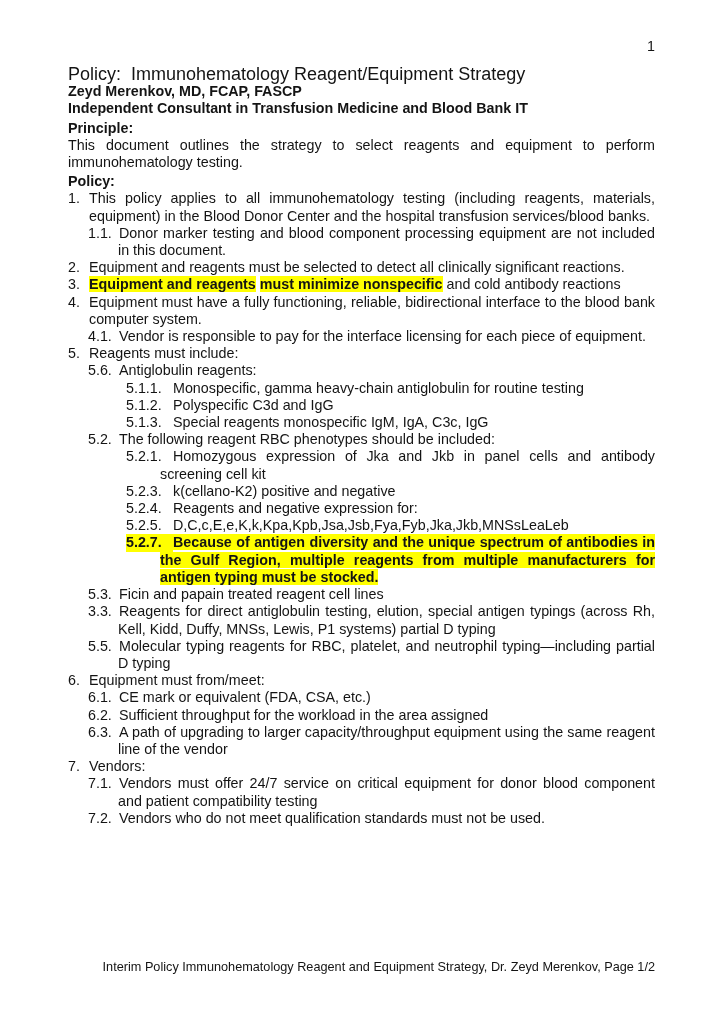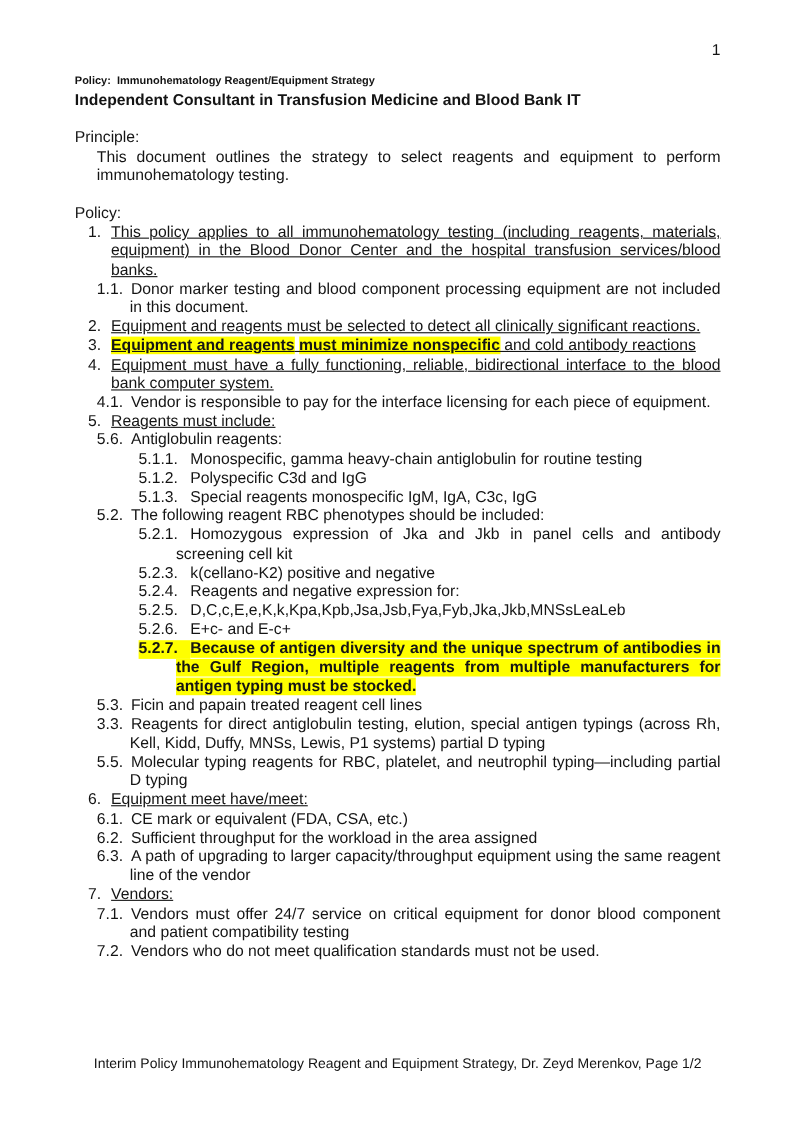--- a/index.html
+++ b/index.html
@@ -23,58 +23,59 @@
     font-family: "Liberation Sans", "DejaVu Sans", sans-serif;
     font-size: 14.3px;
     line-height: 17.2px;
     overflow: hidden;
   }
   .pagenum {
     text-align: right;
   }
   .title {
     margin: 10px 0 0 0;
-    font-size: 10px;
+    font-size: 18px;
     line-height: 18px;
-    font-weight: bold;
+    font-weight: normal;
     white-space: pre-wrap;
   }
   .bold { font-weight: bold; }
   .heading {
-    font-weight: normal;
-    margin-top: 17px;
+    font-weight: bold;
+    margin-top: 2px;
   }
-  .just { text-align: justify; margin-left: 20px; }
+  .just { text-align: justify; }
   
   .li { }
   .li .num { display: inline-block; text-indent: 0; }
-  .lvl1 { margin-left: 12px;   padding-left: 21px; text-indent: -21px; text-decoration: underline; }
+  .lvl1 { margin-left: 0;   padding-left: 21px; text-indent: -21px; }
   .lvl1 .num { width: 21px; }
   .lvl2 { margin-left: 20px; padding-left: 30px; text-indent: -30px; }
   .lvl2 .num { width: 31px; }
   .lvl3 { margin-left: 58px; padding-left: 34px; text-indent: -34px; }
   .lvl3 .num { width: 47px; }
   .b  { font-weight: bold; }
   .hl { background-color: var(--hl, #ffff00); }
   .footer {
     position: absolute;
     left: 68px;
     right: 69px;
     top: 959px;
-    text-align: center;
+    text-align: right;
     font-size: 12.7px;
     line-height: 17px;
   }
 </style>
 </head>
 <body>
 
 <div class="page">
   <div class="pagenum">1</div>
   <div class="title">Policy:  Immunohematology Reagent/Equipment Strategy</div>
+  <div class="bold">Zeyd Merenkov, MD, FCAP, FASCP</div>
   <div class="bold">Independent Consultant in Transfusion Medicine and Blood Bank IT</div>
 
   <div class="heading">Principle:</div>
   <div class="just">This document outlines the strategy to select reagents and equipment to perform immunohematology testing.</div>
 
   <div class="heading">Policy:</div>
   <div id="policy-list">
       <div class="li lvl1 just"><span class="num">1.</span><span>This policy applies to all immunohematology testing (including reagents, materials, equipment) in the Blood Donor Center and the hospital transfusion services/blood banks.</span></div>
       <div class="li lvl2 just"><span class="num">1.1.</span><span>Donor marker testing and blood component processing equipment are not included in this document.</span></div>
       <div class="li lvl1"><span class="num">2.</span><span>Equipment and reagents must be selected to detect all clinically significant reactions.</span></div>
@@ -84,26 +85,25 @@
       <div class="li lvl1"><span class="num">5.</span><span>Reagents must include:</span></div>
       <div class="li lvl2"><span class="num">5.6.</span><span>Antiglobulin reagents:</span></div>
       <div class="li lvl3"><span class="num">5.1.1.</span><span>Monospecific, gamma heavy-chain antiglobulin for routine testing</span></div>
       <div class="li lvl3"><span class="num">5.1.2.</span><span>Polyspecific C3d and IgG</span></div>
       <div class="li lvl3"><span class="num">5.1.3.</span><span>Special reagents monospecific IgM, IgA, C3c, IgG</span></div>
       <div class="li lvl2"><span class="num">5.2.</span><span>The following reagent RBC phenotypes should be included:</span></div>
       <div class="li lvl3 just"><span class="num">5.2.1.</span><span>Homozygous expression of Jka and Jkb in panel cells and antibody screening cell kit</span></div>
       <div class="li lvl3"><span class="num">5.2.3.</span><span>k(cellano-K2) positive and negative</span></div>
       <div class="li lvl3"><span class="num">5.2.4.</span><span>Reagents and negative expression for:</span></div>
       <div class="li lvl3"><span class="num">5.2.5.</span><span>D,C,c,E,e,K,k,Kpa,Kpb,Jsa,Jsb,Fya,Fyb,Jka,Jkb,MNSsLeaLeb</span></div>
-      <div class="li lvl3"><span class="num">5.2.6.</span><span>E+c- and E-c+</span></div>
       <div class="li lvl3 just"><span class="num b hl">5.2.7.</span><span class="b hl">Because of antigen diversity and the unique spectrum of antibodies in the Gulf Region, multiple reagents from multiple manufacturers for antigen typing must be stocked.</span></div>
       <div class="li lvl2"><span class="num">5.3.</span><span>Ficin and papain treated reagent cell lines</span></div>
       <div class="li lvl2 just"><span class="num">3.3.</span><span>Reagents for direct antiglobulin testing, elution, special antigen typings (across Rh, Kell, Kidd, Duffy, MNSs, Lewis, P1 systems) partial D typing</span></div>
       <div class="li lvl2 just"><span class="num">5.5.</span><span>Molecular typing reagents for RBC, platelet, and neutrophil typing—including partial D typing</span></div>
-      <div class="li lvl1"><span class="num">6.</span><span>Equipment meet have/meet:</span></div>
+      <div class="li lvl1"><span class="num">6.</span><span>Equipment must from/meet:</span></div>
       <div class="li lvl2"><span class="num">6.1.</span><span>CE mark or equivalent (FDA, CSA, etc.)</span></div>
       <div class="li lvl2"><span class="num">6.2.</span><span>Sufficient throughput for the workload in the area assigned</span></div>
       <div class="li lvl2 just"><span class="num">6.3.</span><span>A path of upgrading to larger capacity/throughput equipment using the same reagent line of the vendor</span></div>
       <div class="li lvl1"><span class="num">7.</span><span>Vendors:</span></div>
       <div class="li lvl2 just"><span class="num">7.1.</span><span>Vendors must offer 24/7 service on critical equipment for donor blood component and patient compatibility testing</span></div>
       <div class="li lvl2"><span class="num">7.2.</span><span>Vendors who do not meet qualification standards must not be used.</span></div>
     </div>
 
   <div class="footer">Interim Policy Immunohematology Reagent and Equipment Strategy, Dr. Zeyd Merenkov, Page 1/2</div>
 </div>

